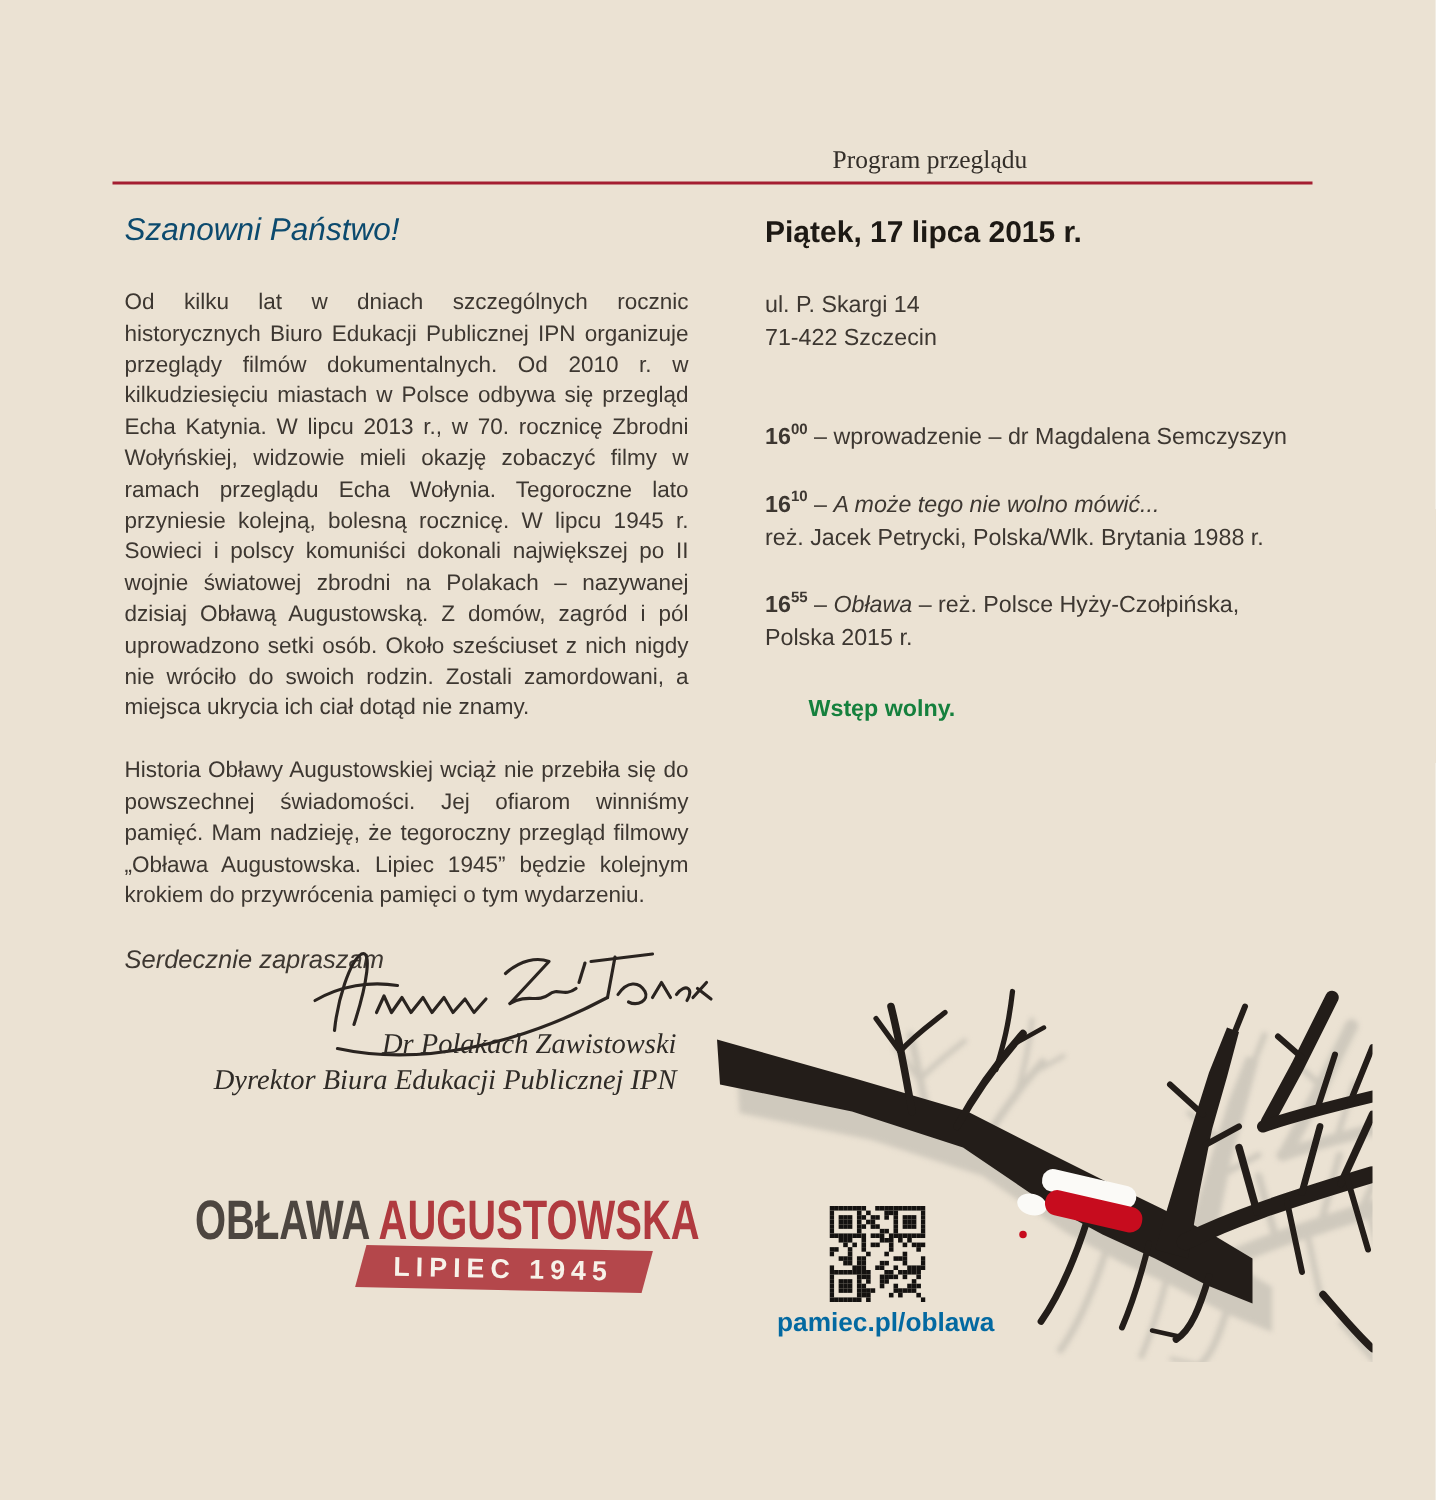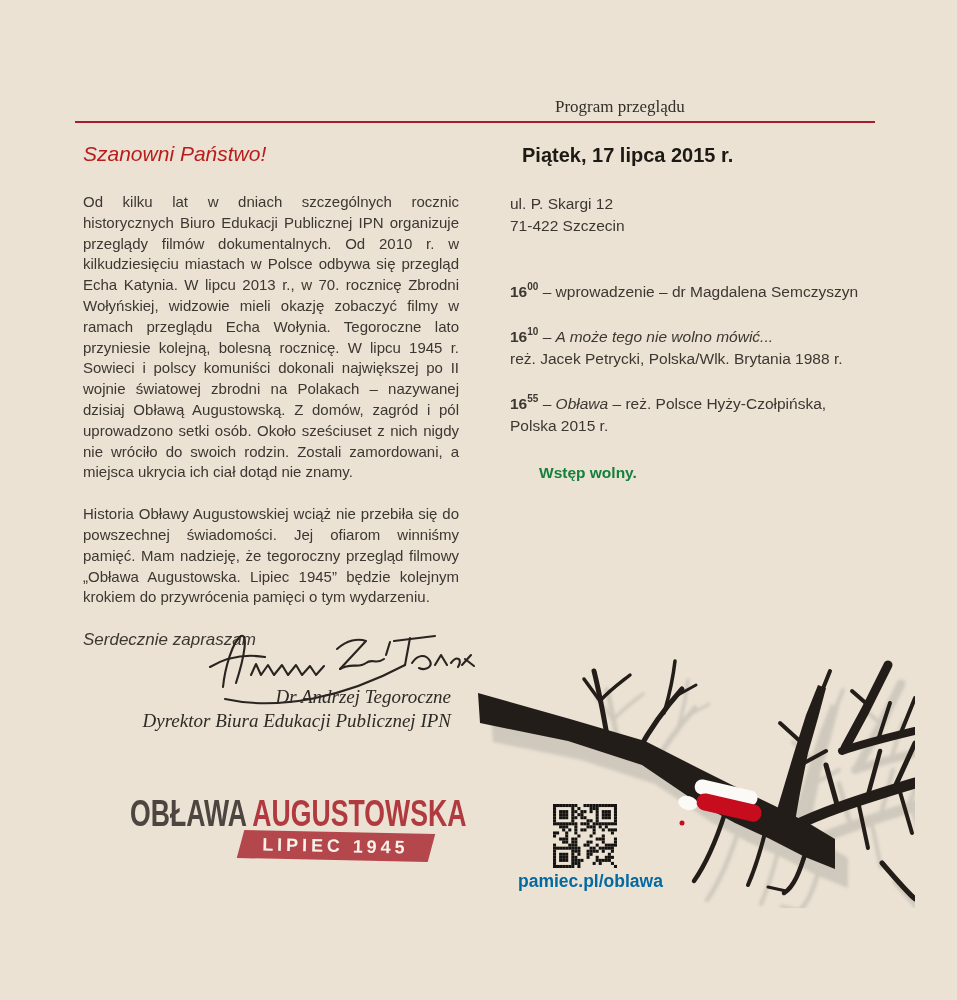--- a/index.html
+++ b/index.html
@@ -10,21 +10,21 @@
     color:#3d3731;
   }
   .abs { position:absolute; }
 
   
   .rule { left:75px; top:121px; width:800px; height:2px; background:#a41e31; }
   .program-label { left:510px; top:97px; font-family:"Liberation Serif", serif; font-size:17px; color:#332e29;margin-left:45px; }
 
   
   .left-col { left:83px; top:142px; width:376px; }
-  .salutation { font-style:italic; font-size:21px; color:#b91c1c; margin:0 0 26px 0; font-weight:400; }
+  .salutation { font-style:italic; font-size:21px; color:#0c4a6e; margin:0 0 26px 0; font-weight:400; }
   .body-par { font-size:15px; line-height:20.8px; text-align:justify; margin:0 0 21px 0; }
   .closing { font-style:italic; font-size:17px; margin-top:22px; }
 
   .signature-svg { left:195px; top:625px; }
   .signature-svg path { fill:none; stroke:#2a2420; stroke-width:2.1; stroke-linecap:round; stroke-linejoin:round; }
 
   .signer { left:83px; top:685px; width:368px; text-align:right;
             font-family:"Liberation Serif", serif; font-style:italic; font-size:19px; color:#2e2a26; line-height:24px; }
 
   
@@ -33,21 +33,21 @@
                transform:scaleX(0.72); transform-origin:left top; line-height:34px; }
   .logo-w1 { color:#4d4640; }
   .logo-w2 { color:#b03a3f; }
   .logo-banner { position:absolute; left:110px; top:35px; width:192px; height:28px;
                  background:#b4474b; transform:skewX(-14deg) rotate(1.2deg);
                  display:flex; align-items:center; justify-content:center; }
   .logo-banner span { transform:skewX(14deg); color:#f7f2e9; font-weight:bold; font-size:18px; letter-spacing:4px; white-space:nowrap; }
 
   
   .right-col { left:510px; top:144px; width:396px; }
-  .date { font-size:20px; font-weight:bold; color:#1d1914; margin:0 0 26px 12px; }
+  .date { font-size:20px; font-weight:bold; color:#1d1914; margin:0 0 26px 0; }
   .venue-name { font-size:15.5px; font-weight:bold; color:#241f1a; line-height:22px; }
   .venue-line { font-size:15.5px; line-height:22px; }
   .schedule { margin-top:40px; }
   .sched { font-size:15.5px; line-height:22.5px; margin-bottom:18px; }
   .sched .t { font-weight:bold; }
   .sched sup { font-weight:bold; font-size:10px; position:relative; top:-1px; }
   .sched .it { font-style:italic; }
   .sched .l2:empty { display:none; }
   .admission { font-size:15.5px; font-weight:bold; color:#15803d; margin-top:26px;margin-left:29px; }
 
@@ -87,37 +87,37 @@
     <path d="M199,16 L240,11"></path>
     <path d="M215,13 L210,40"></path>
     <path d="M217,38 C223,29 231,29 235,36 C238,42 230,46 224,43"></path>
     <path d="M240,40 L246,30 L252,40"></path>
     <path d="M256,38 C262,30 268,34 263,42"></path>
     <path d="M267,40 L276,30 M270,34 L279,41"></path>
     <path d="M30,74 C85,86 150,72 210,40"></path>
   </svg>
 
   <div class="abs signer">
-    <div>Dr Andrzej Tegoroczne</div>
+    <div>Dr Polakach Zawistowski</div>
     <div>Dyrektor Biura Edukacji Publicznej IPN</div>
   </div>
 
   <div class="abs logo">
     <div class="logo-line">
       <span class="logo-w1">OBŁAWA</span>
       <span class="logo-w2">AUGUSTOWSKA</span>
     </div>
     <div class="logo-banner">
       <span>LIPIEC 1945</span>
     </div>
   </div>
 
   <div class="abs right-col">
     <h2 class="date">Piątek, 17 lipca 2015 r.</h2>
-    <div class="venue-line">ul. P. Skargi 12</div>
+    <div class="venue-line">ul. P. Skargi 14</div>
     <div class="venue-line">71-422 Szczecin</div>
 
     <div class="schedule">
       <div class="sched">
         <span class="t">16</span><sup>00</sup><span> – wprowadzenie – dr Magdalena Semczyszyn</span><span class="it"></span><span></span>
         
       </div>
       <div class="sched">
         <span class="t">16</span><sup>10</sup><span> – </span><span class="it">A może tego nie wolno mówić...</span><span></span>
         <div class="l2">reż. Jacek Petrycki, Polska/Wlk. Brytania 1988 r.</div>

